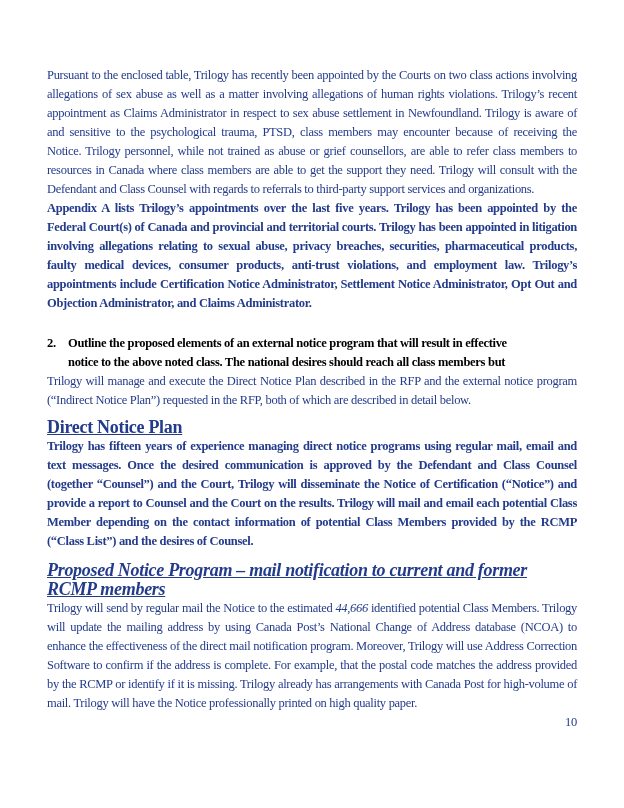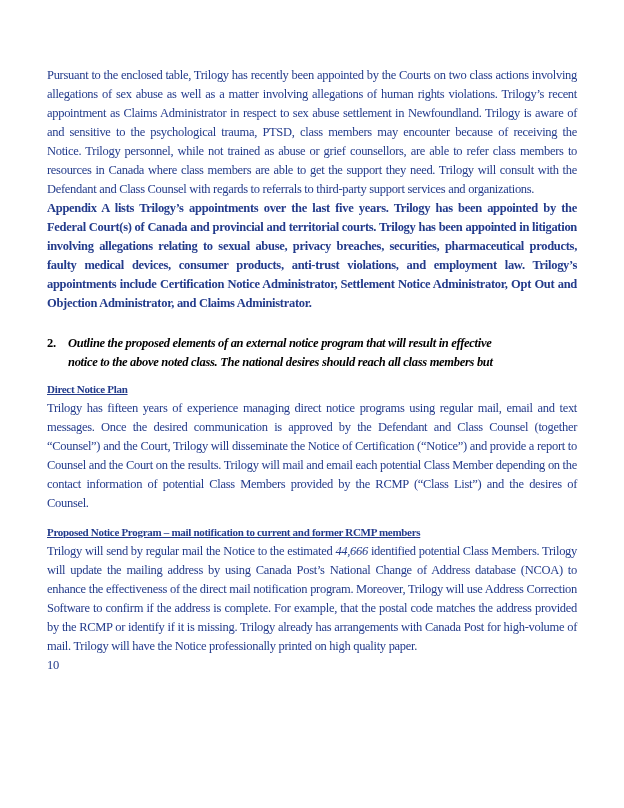--- a/index.html
+++ b/index.html
@@ -28,58 +28,59 @@
   }
   .mt-para   { margin-top: 14px; font-weight: bold; }
   .question {
     display: flex;
     margin-top: 21px;
     color: var(--q-ink, #000000);
     font-weight: bold;
     line-height: 19px;
   }
   .q-num { width: 21px; flex: 0 0 21px; }
-  .q-body div { white-space: nowrap; font-style: italic; }
+  .q-body div { white-space: nowrap; }
   .intro { margin-top: 16px; }
   .heading {
     margin: 8px 0 0 0;
-    font-size: 11px;
+    font-size: 18px;
     font-weight: bold;
     text-decoration: underline;
     color: var(--ink, #233b8b);
   }
-  .heading.italic { margin-top: 10px; }
-  .after-heading { margin-top: 9px; }
+  .heading.italic { font-style: italic; margin-top: 10px; }
+  .after-heading { margin-top: 9px; font-weight: bold; }
   .after-heading2 { margin-top: 16px; }
   .estimate {
     font-weight: normal;
     font-style: italic;
   }
   .page-number {
     margin-top: 0px;
-    text-align: left;
+    text-align: right;
   }
 </style>
 </head>
 <body>
 
 <div class="page">
 
   <p class="body-text">Pursuant to the enclosed table, Trilogy has recently been appointed by the Courts on two class actions involving allegations of sex abuse as well as a matter involving allegations of human rights violations. Trilogy’s recent appointment as Claims Administrator in respect to sex abuse settlement in Newfoundland. Trilogy is aware of and sensitive to the psychological trauma, PTSD, class members may encounter because of receiving the Notice. Trilogy personnel, while not trained as abuse or grief counsellors, are able to refer class members to resources in Canada where class members are able to get the support they need. Trilogy will consult with the Defendant and Class Counsel with regards to referrals to third-party support services and organizations.</p>
 
   <p class="body-text mt-para">Appendix A lists Trilogy’s appointments over the last five years. Trilogy has been appointed by the Federal Court(s) of Canada and provincial and territorial courts. Trilogy has been appointed in litigation involving allegations relating to sexual abuse, privacy breaches, securities, pharmaceutical products, faulty medical devices, consumer products, anti-trust violations, and employment law. Trilogy’s appointments include Certification Notice Administrator, Settlement Notice Administrator, Opt Out and Objection Administrator, and Claims Administrator.</p>
 
   <div class="question">
     <div class="q-num">2.</div>
     <div class="q-body">
       <div>Outline the proposed elements of an external notice program that will result in effective</div>
       <div>notice to the above noted class. The national desires should reach all class members but</div>
     </div>
   </div>
 
+  <p class="body-text intro">Trilogy will manage and execute the Direct Notice Plan described in the RFP and the external notice program (“Indirect Notice Plan”) requested in the RFP, both of which are described in detail below.</p>
 
   <h3 class="heading">Direct Notice Plan</h3>
 
   <p class="body-text after-heading">Trilogy has fifteen years of experience managing direct notice programs using regular mail, email and text messages. Once the desired communication is approved by the Defendant and Class Counsel (together “Counsel”) and the Court, Trilogy will disseminate the Notice of Certification (“Notice”) and provide a report to Counsel and the Court on the results. Trilogy will mail and email each potential Class Member depending on the contact information of potential Class Members provided by the RCMP (“Class List”) and the desires of Counsel.</p>
 
   <h3 class="heading italic">Proposed Notice Program – mail notification to current and former RCMP members</h3>
 
   <p class="body-text after-heading2"><span>Trilogy will send by regular mail the Notice to the estimated </span><span class="estimate">44,666</span><span> identified potential Class Members. Trilogy will update the mailing address by using Canada Post’s National Change of Address database (NCOA) to enhance the effectiveness of the direct mail notification program. Moreover, Trilogy will use Address Correction Software to confirm if the address is complete. For example, that the postal code matches the address provided by the RCMP or identify if it is missing. Trilogy already has arrangements with Canada Post for high-volume of mail. Trilogy will have the Notice professionally printed on high quality paper.</span></p>
 
   <div class="page-number">10</div>

